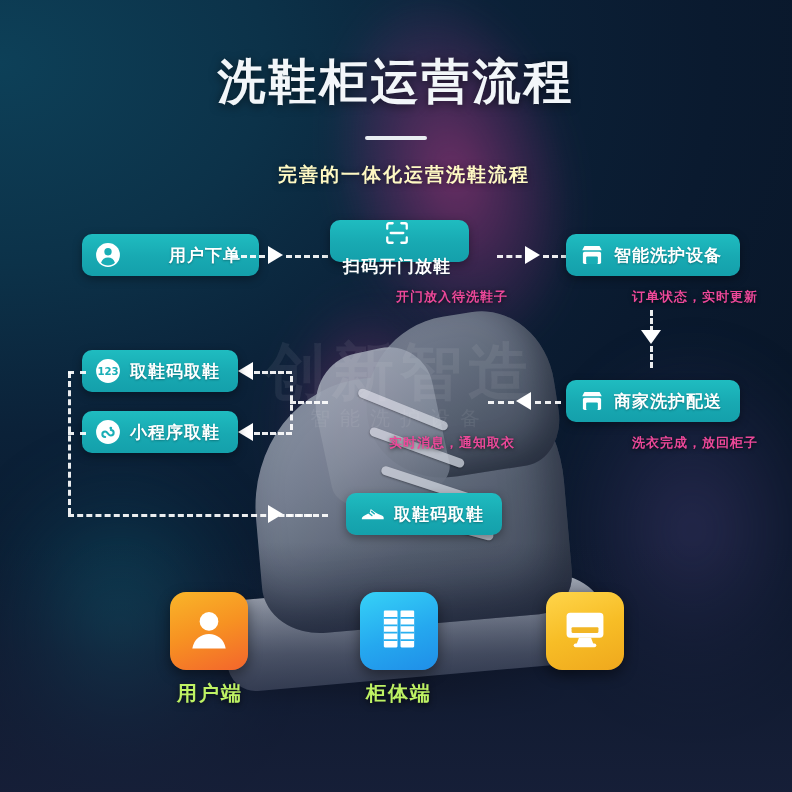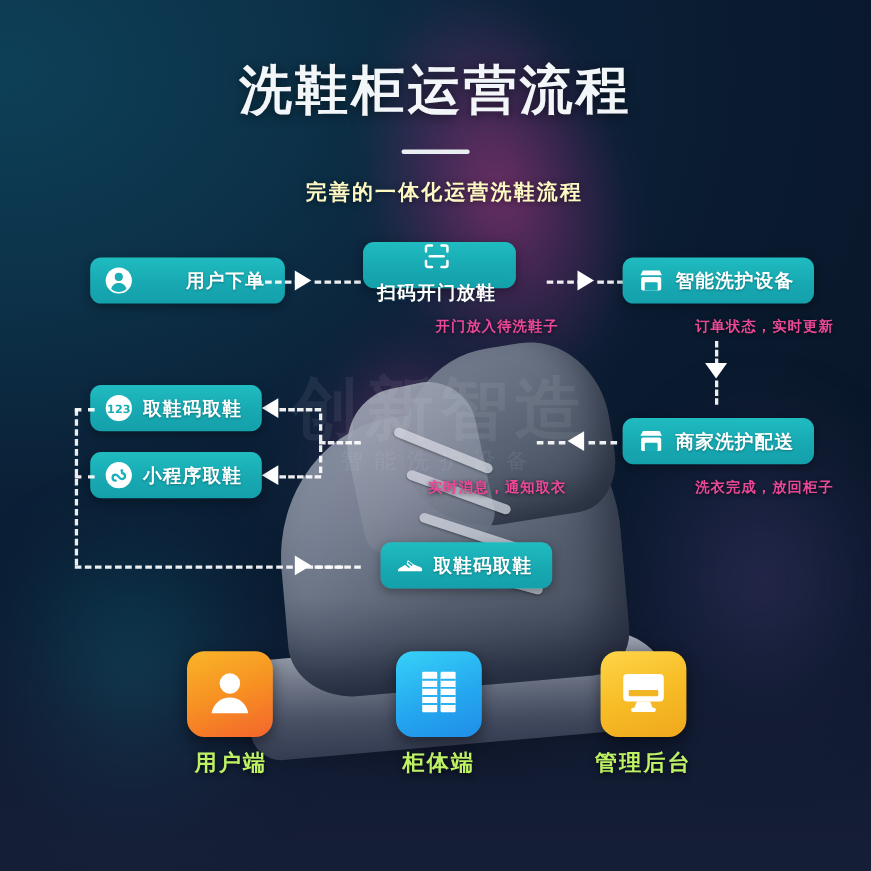--- a/index.html
+++ b/index.html
@@ -274,15 +274,14 @@
   <div class="appicon" style="left:546px;top:592px;background:linear-gradient(160deg,#ffd54a 0%,#f7bd26 50%,#efa81d 100%);">
     <span>
       <svg viewBox="0 0 48 48" width="52" height="52">
         <rect x="7" y="9" width="34" height="23" rx="3.4" fill="#ffffff"></rect>
         <rect x="11.6" y="22.4" width="24.8" height="5.2" rx="1" fill="#f2b625"></rect>
         <path d="M18.4 32h11.2l2.2 6H16.2z" fill="#ffffff"></path>
         <rect x="13.6" y="37.4" width="20.8" height="3.4" rx="1.7" fill="#ffffff"></rect>
       </svg>
     </span>
   </div>
-  <div class="applabel" style="left:505px;top:680px;">管理后台</div>
 
 </div>
 
 </body></html>

